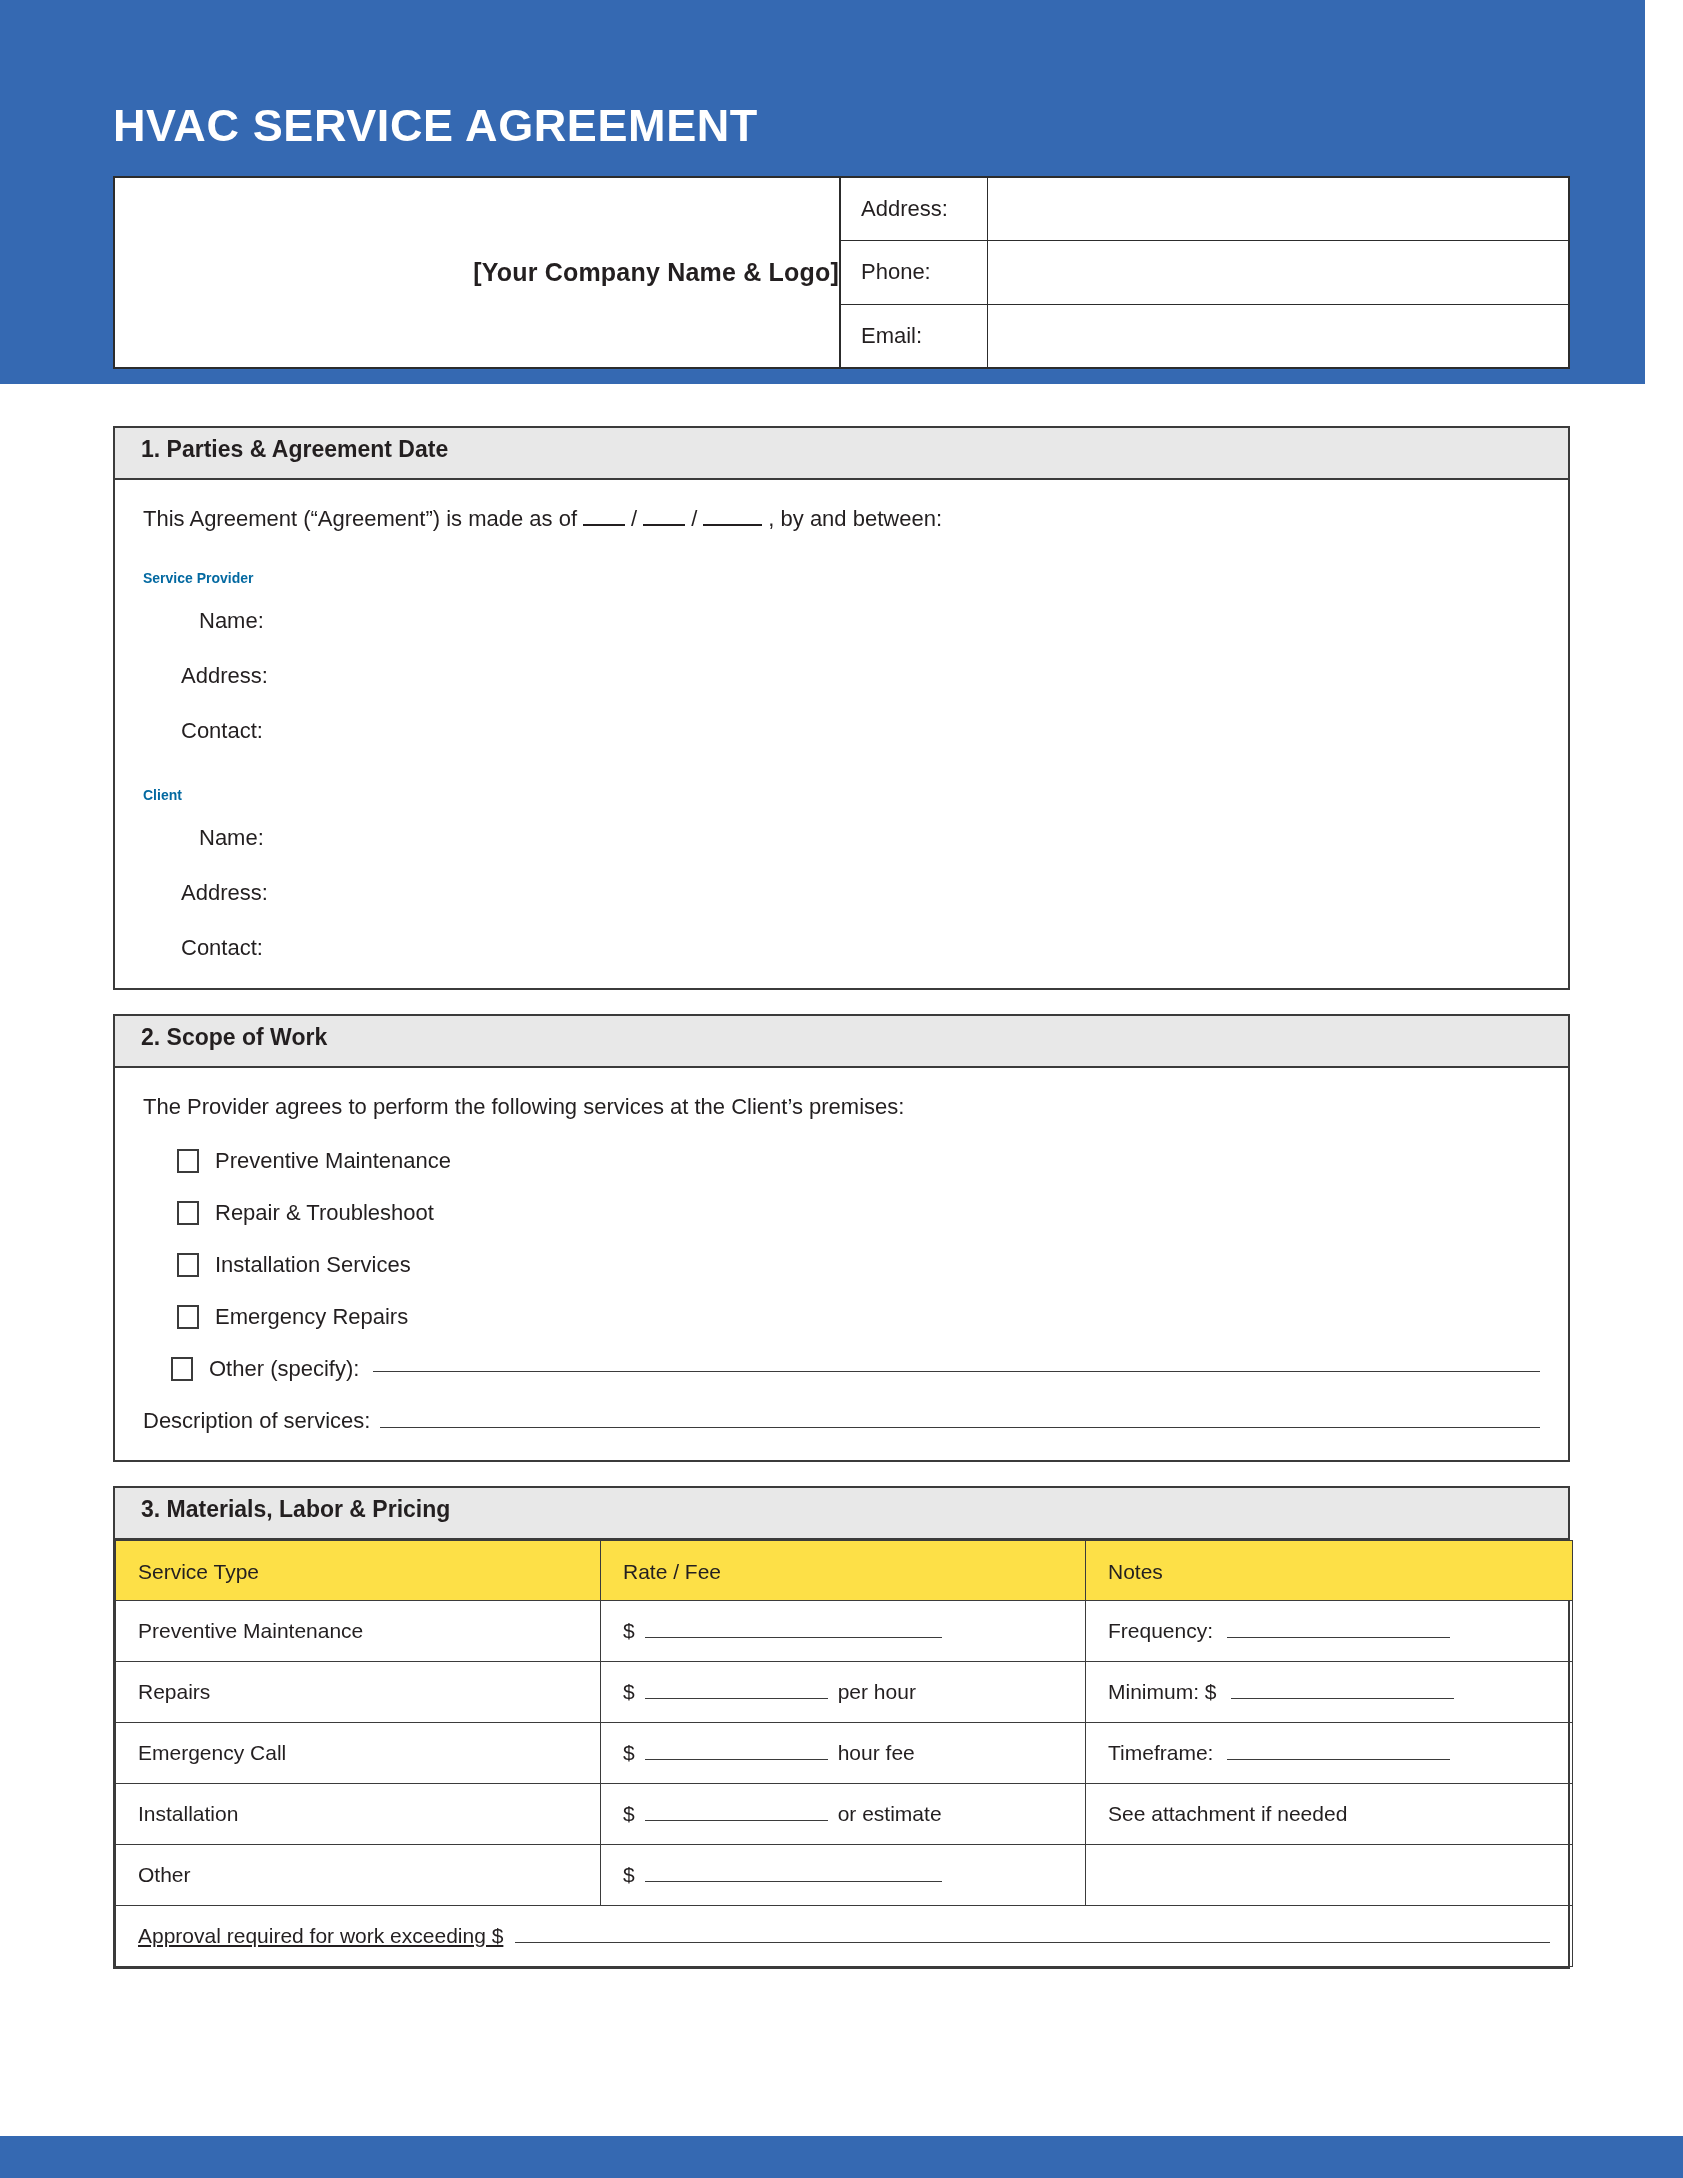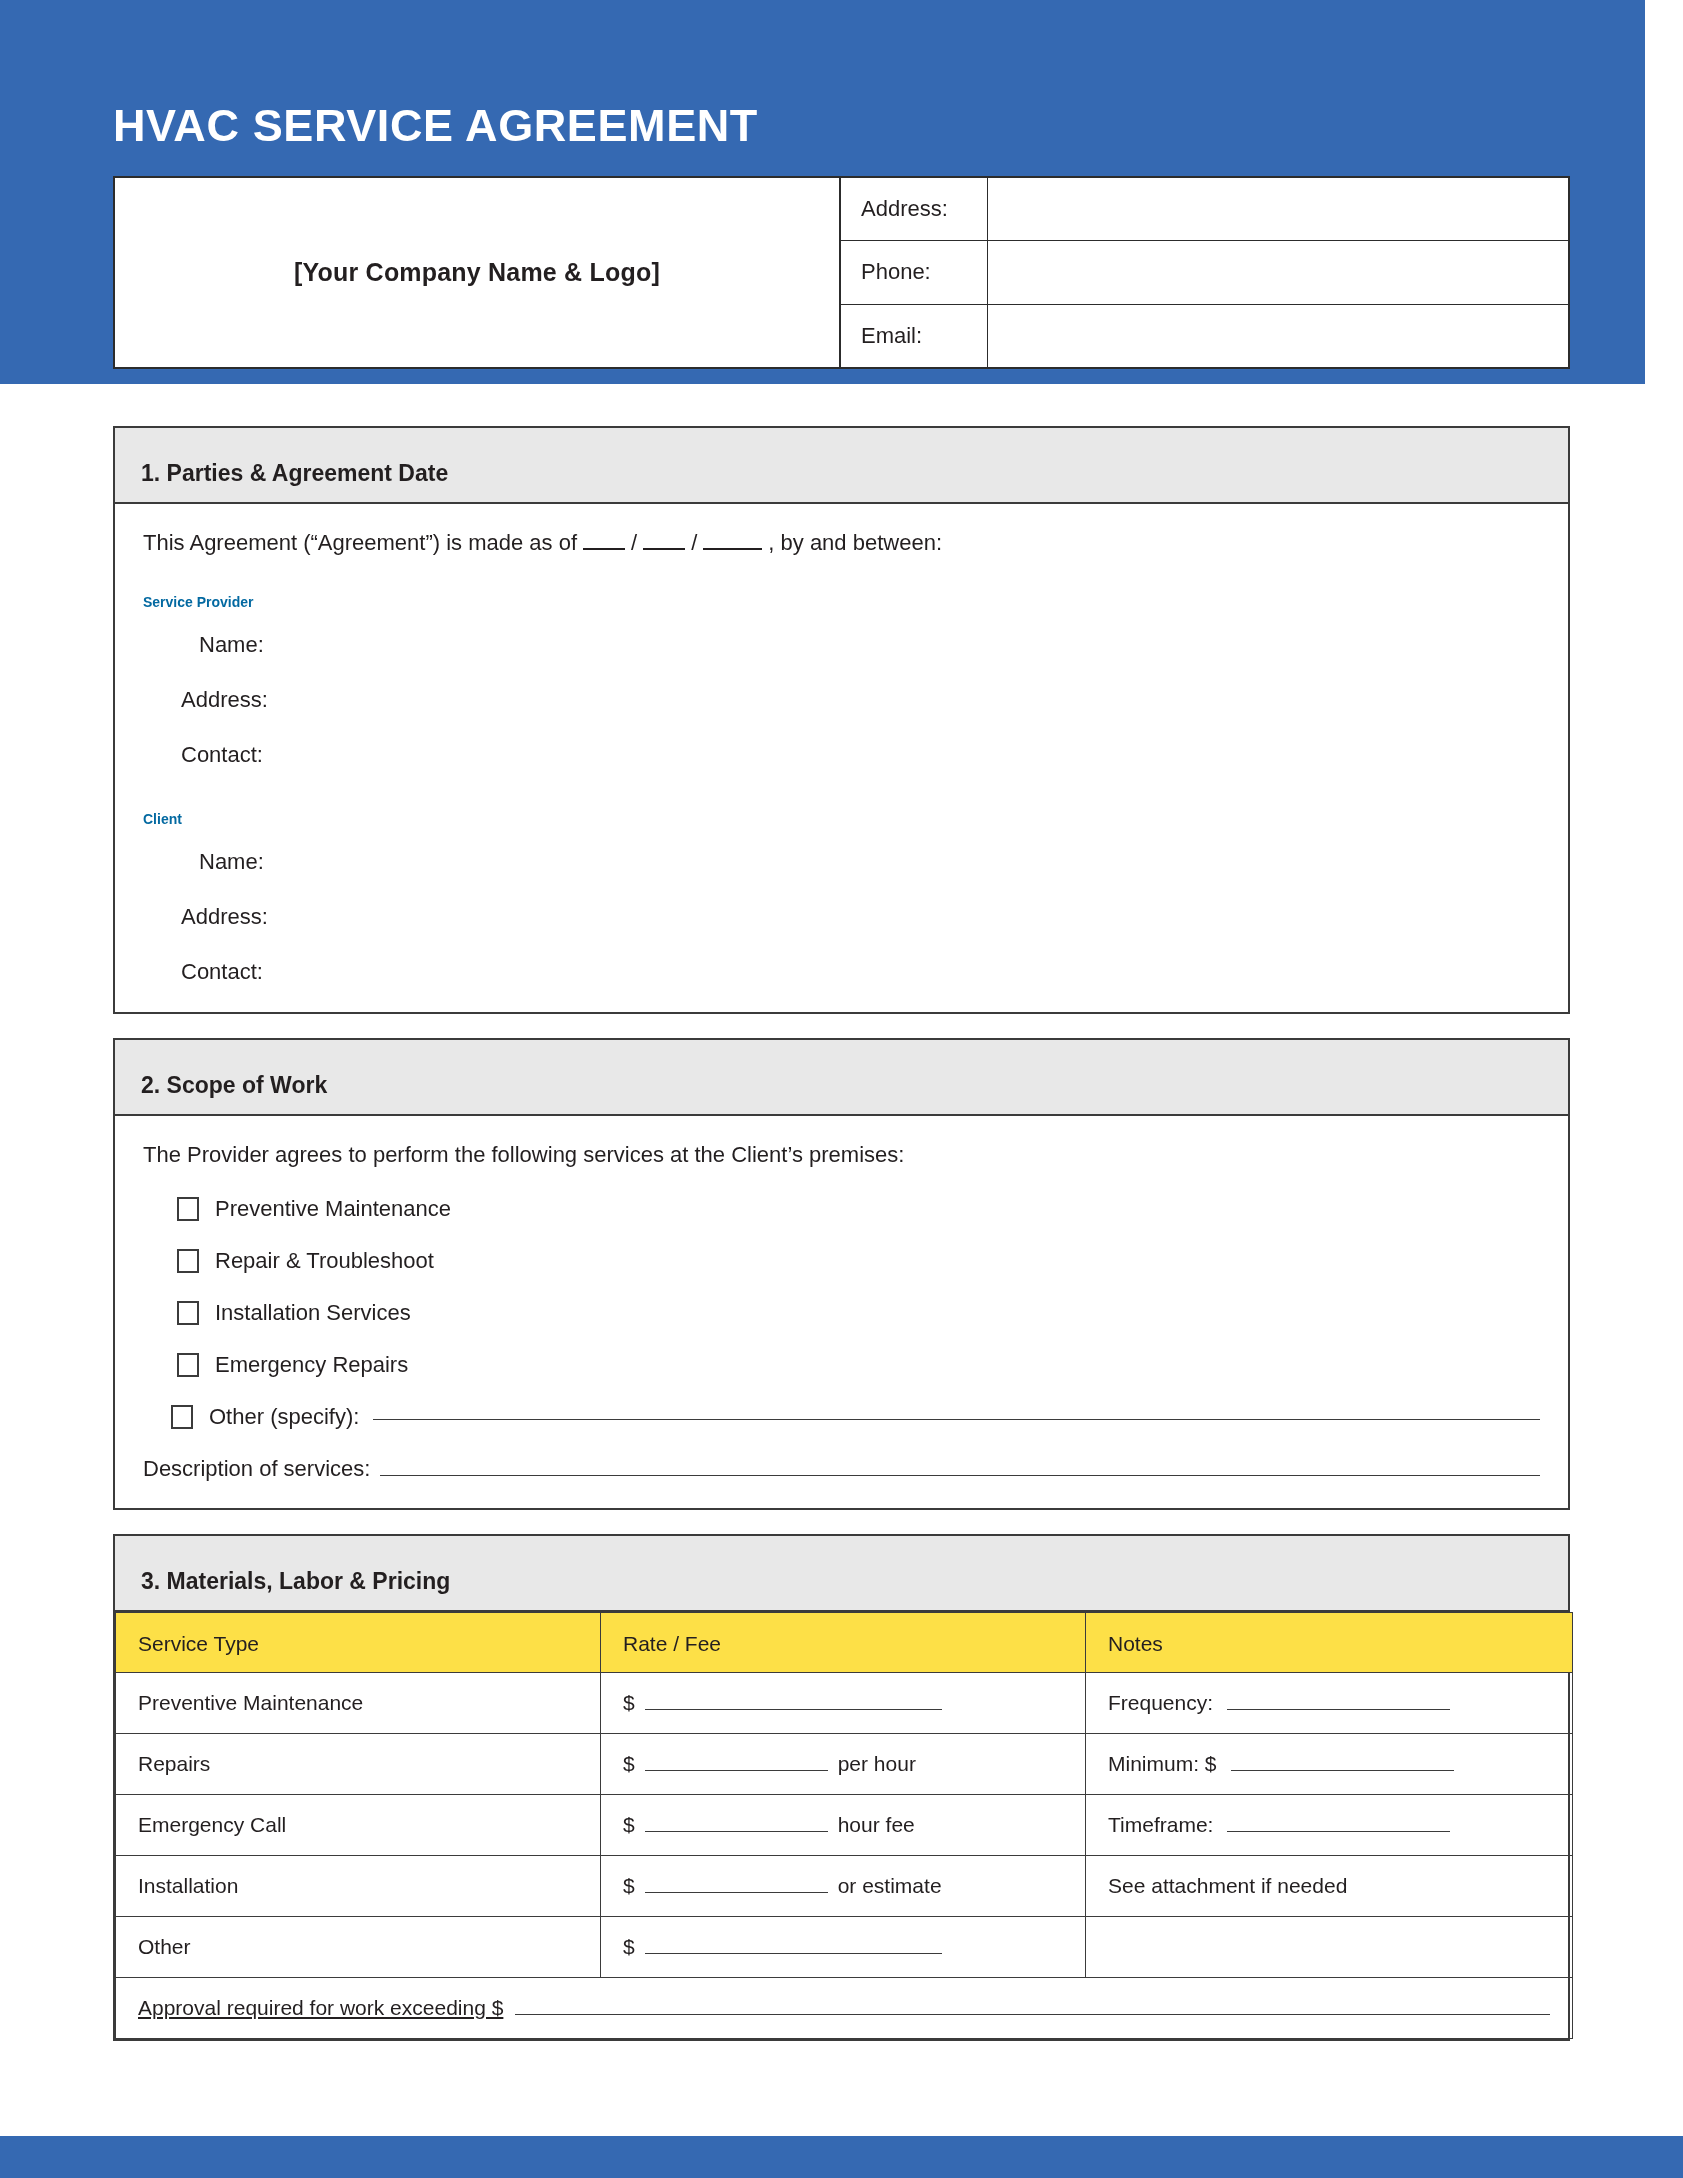--- a/index.html
+++ b/index.html
@@ -48,21 +48,21 @@
     background: #ffffff;
     border: 2px solid #2c2c2c;
     display: flex;
   }
 
   .header-logo-cell {
     width: 726px;
     border-right: 2px solid #2c2c2c;
     display: flex;
     align-items: center;
-    justify-content: center;
+    justify-content: flex-end;
   }
 
   .header-logo-text {
     font-size: 25px;
     font-weight: bold;
     color: #231f20;
     letter-spacing: 0.2px;
   }
 
   .header-fields {
@@ -102,21 +102,21 @@
 
   .section {
     border: 2px solid #3b3b3b;
     background: #ffffff;
     margin-bottom: 24px;
   }
 
   .section-header {
     background: #E8E8E8;
     border-bottom: 2px solid #3b3b3b;
-    padding: 32px 26px 15px 26px;
+    padding: 8px 26px 15px 26px;
     font-size: 23px;
     font-weight: bold;
     color: #231f20;
   }
 
   .section-body {
     padding: 26px 28px 26px 28px;
   }
 
   

